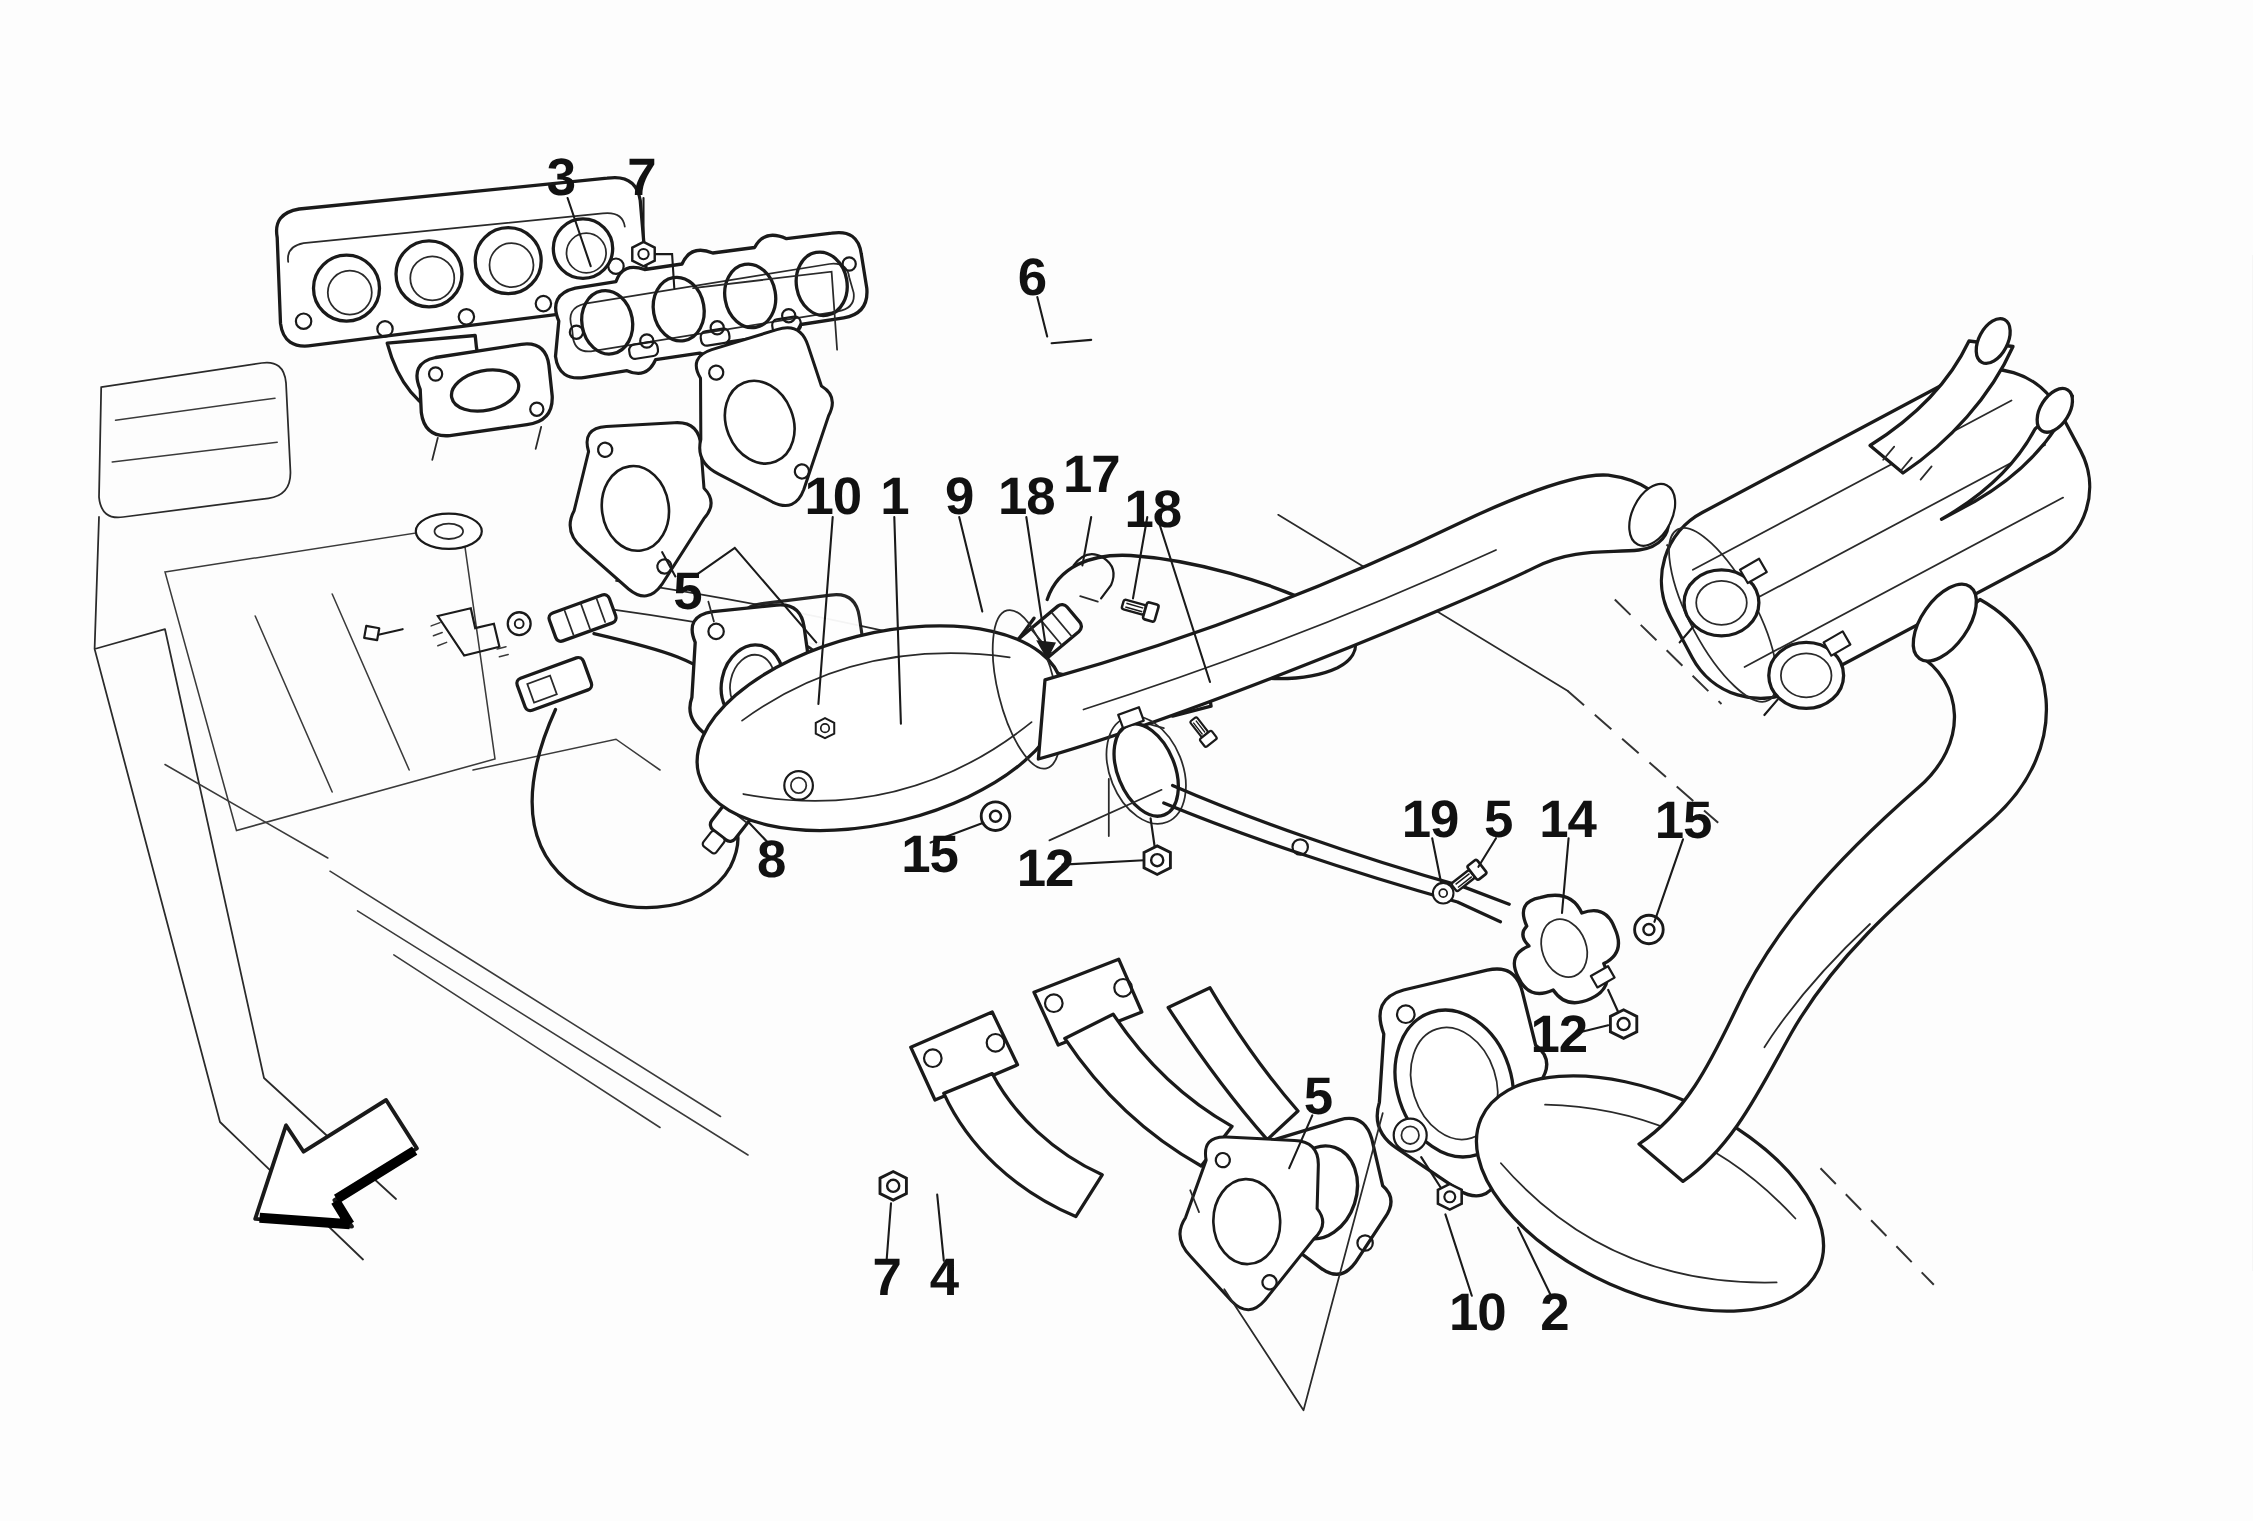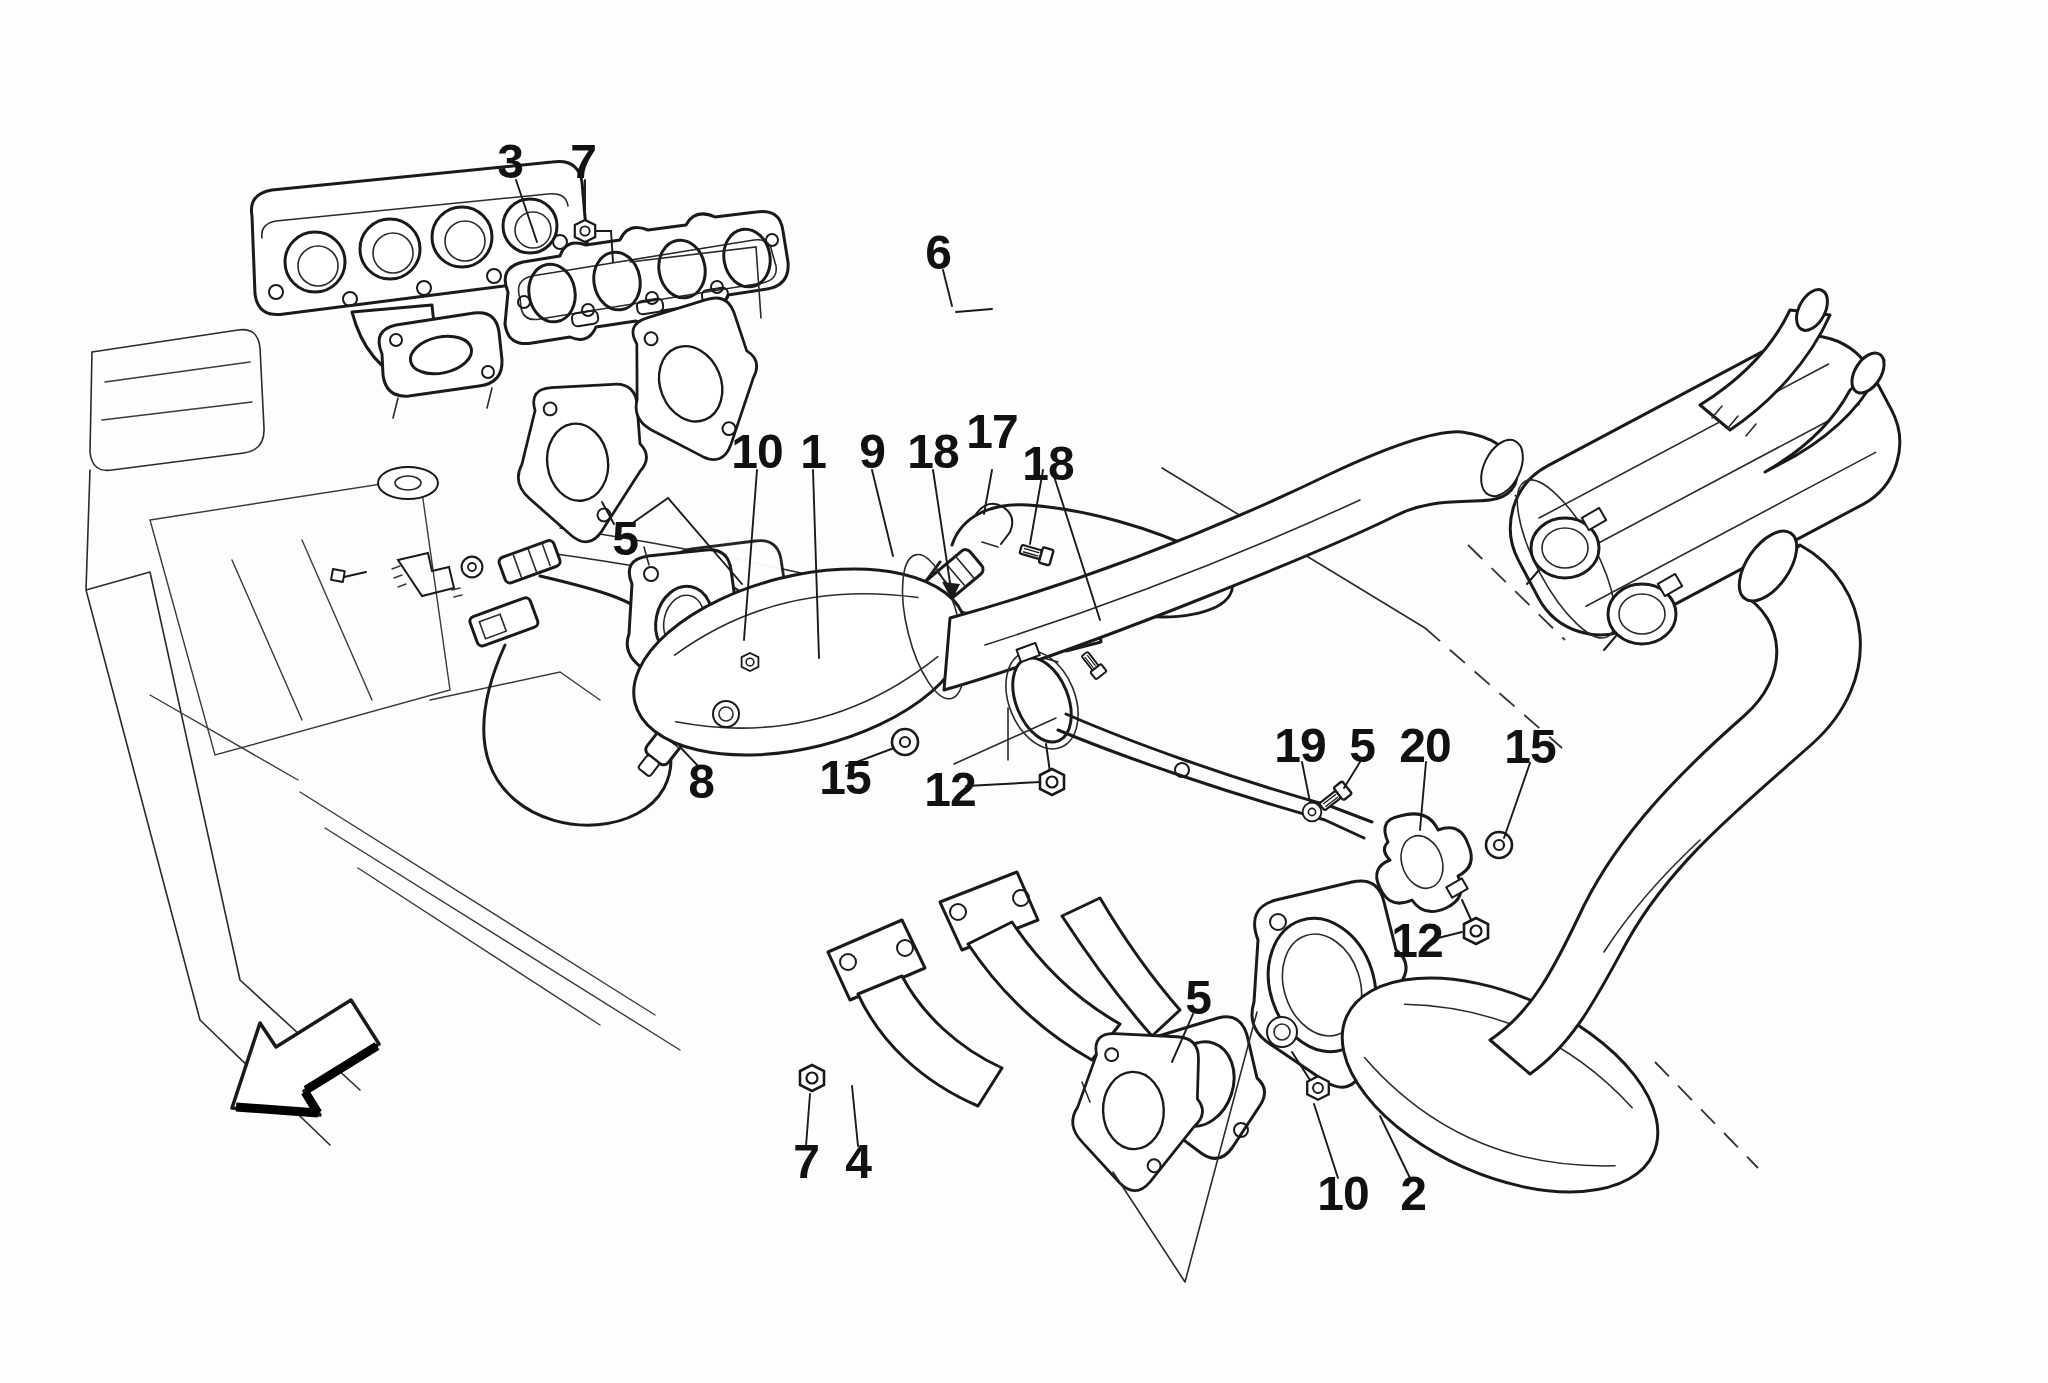--- a/index.html
+++ b/index.html
@@ -327,21 +327,21 @@
       <div class="callout" style="left: 872px; top: 452px;">9</div>
       <div class="callout" style="left: 933px; top: 452px;">18</div>
       <div class="callout" style="left: 992px; top: 432px;">17</div>
       <div class="callout" style="left: 1048px; top: 464px;">18</div>
       <div class="callout" style="left: 625px; top: 539px;">5</div>
       <div class="callout" style="left: 701px; top: 782px;">8</div>
       <div class="callout" style="left: 845px; top: 778px;">15</div>
       <div class="callout" style="left: 950px; top: 790px;">12</div>
       <div class="callout" style="left: 1300px; top: 746px;">19</div>
       <div class="callout" style="left: 1362px; top: 746px;">5</div>
-      <div class="callout" style="left: 1425px; top: 746px;">20</div>
+      <div class="callout" style="left: 1425px; top: 746px;">14</div>
       <div class="callout" style="left: 1530px; top: 747px;">15</div>
       <div class="callout" style="left: 1417px; top: 941px;">12</div>
       <div class="callout" style="left: 1198px; top: 998px;">5</div>
       <div class="callout" style="left: 806px; top: 1162px;">7</div>
       <div class="callout" style="left: 858px; top: 1162px;">4</div>
       <div class="callout" style="left: 1343px; top: 1194px;">10</div>
       <div class="callout" style="left: 1413px; top: 1194px;">2</div>
     </div>
 </div>
 

